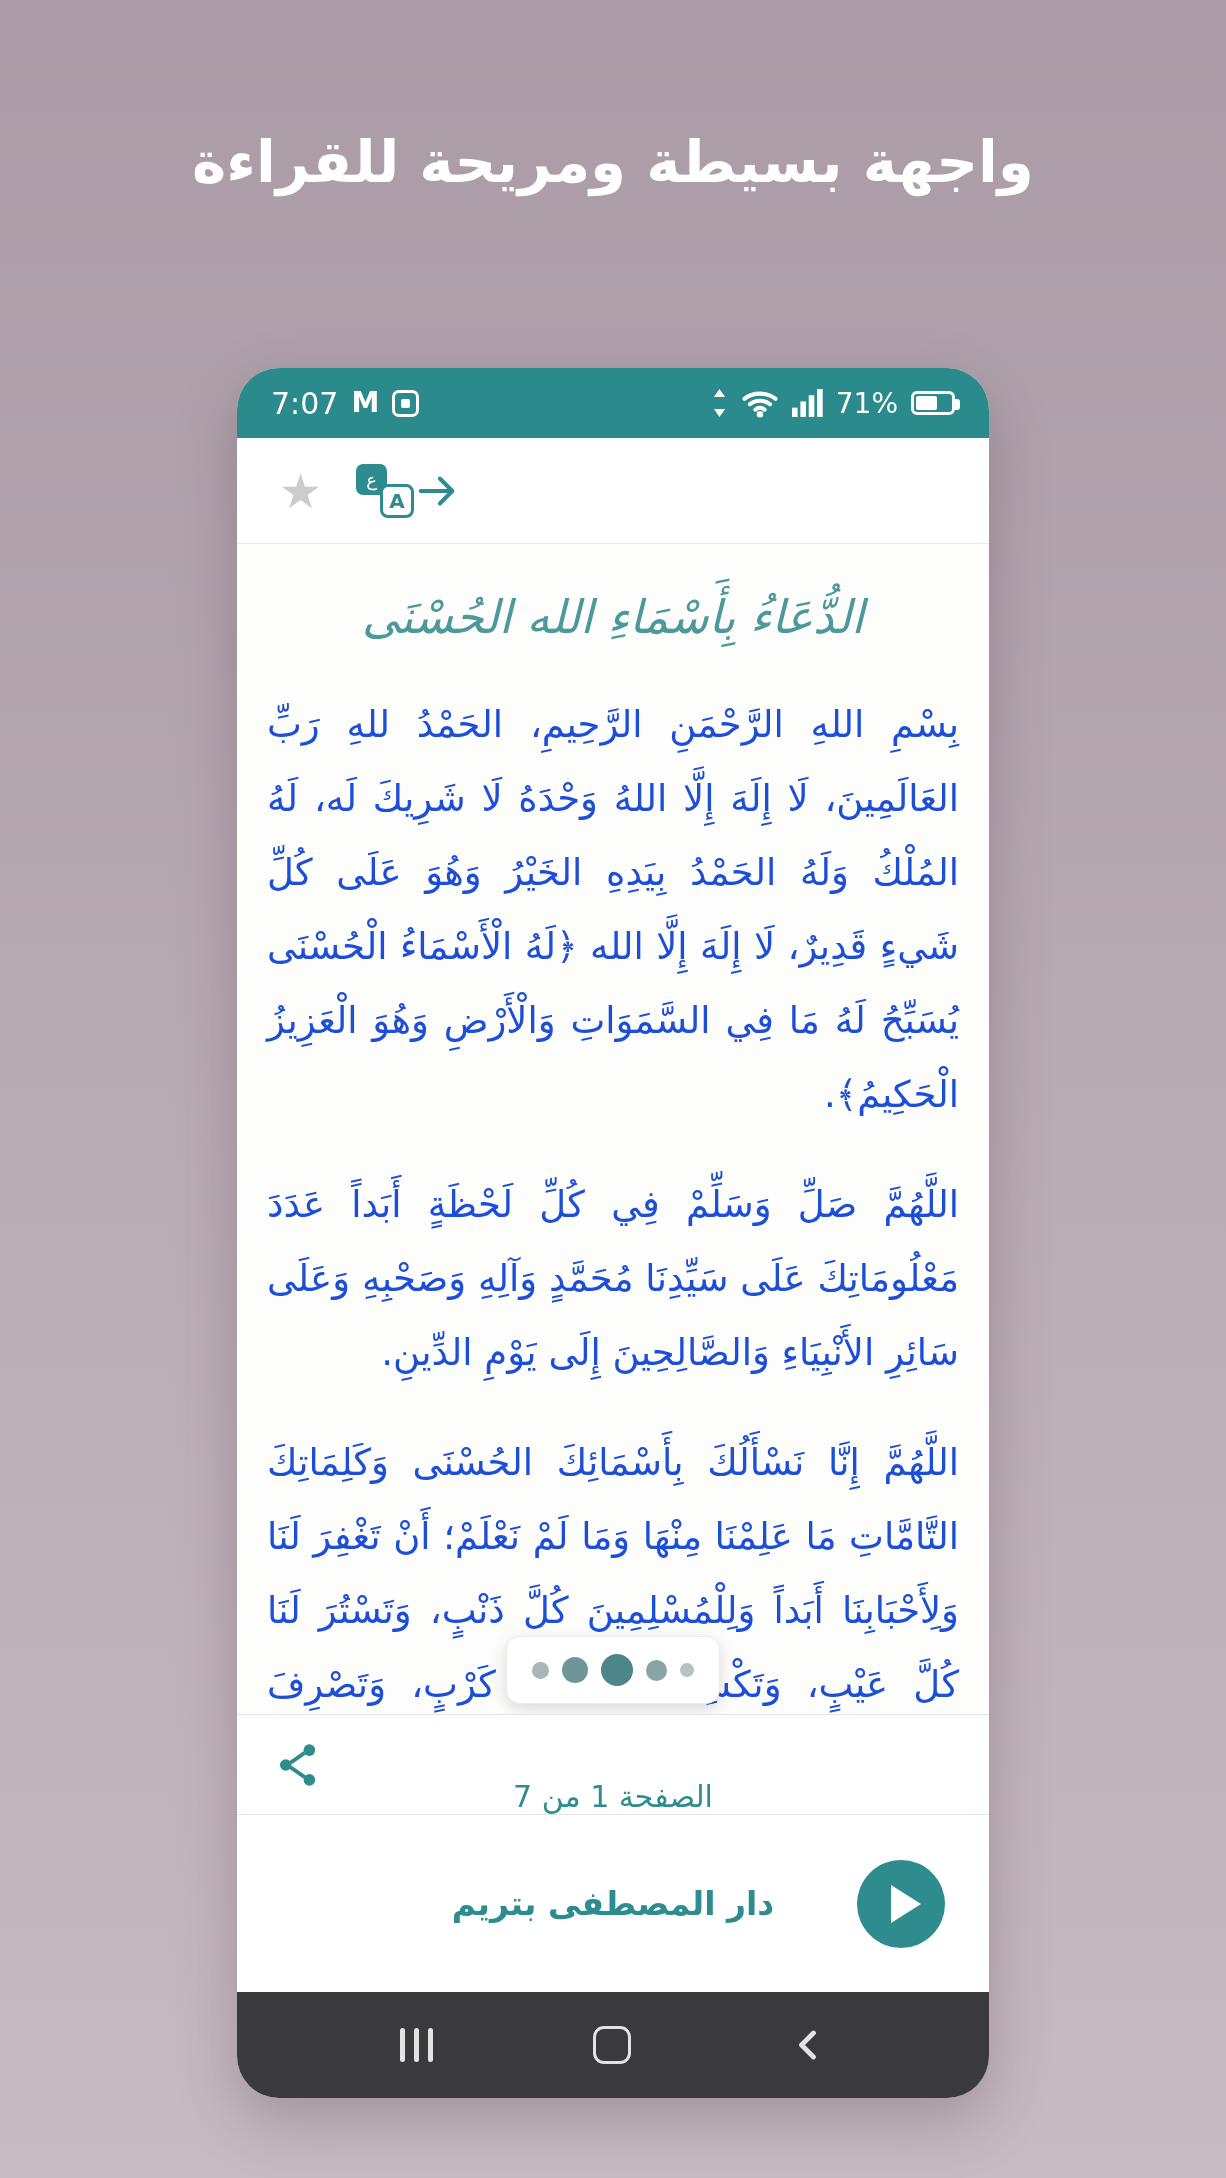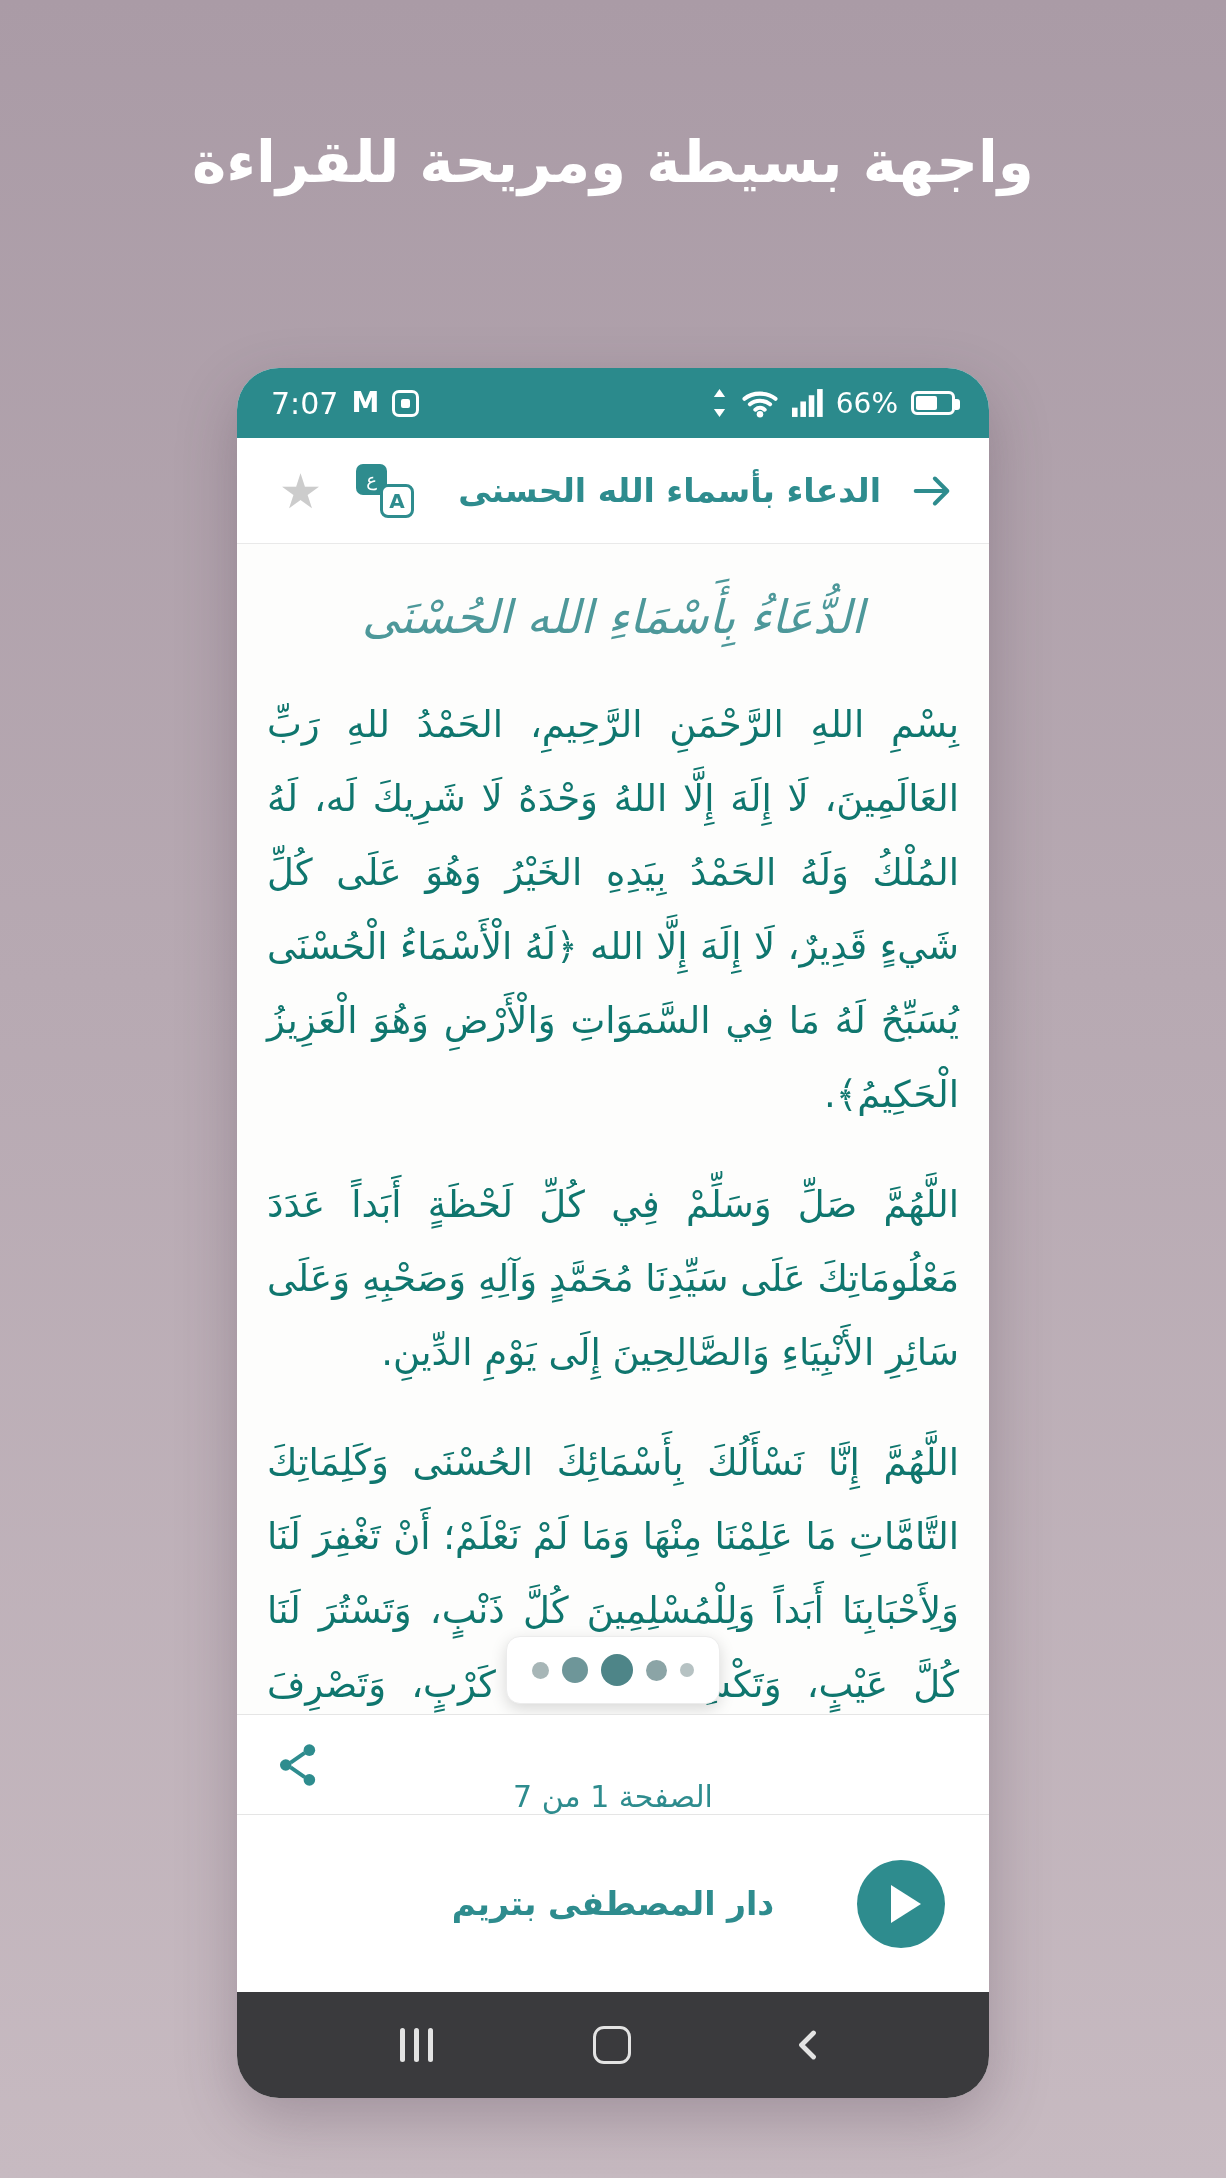--- a/index.html
+++ b/index.html
@@ -41,21 +41,21 @@
               border:3.5px solid #2e8c8e; color:#2e8c8e; border-radius:8px;
               display:flex; align-items:center; justify-content:center; font-size:20px; font-weight:bold; }
   .header-title { flex:1; text-align:right; direction:rtl; color:#2e8c8e; font-weight:bold;
                   font-size:33px; margin:0 28px 0 10px; }
   .back-arrow { flex:0 0 auto; display:flex; cursor:pointer; }
 
   
   .content { flex:1 1 auto; position:relative; background:#fdfdfc; overflow:hidden; padding:30px 30px 0; }
   .reader-title { text-align:center; color:#4d989a; font-size:46px; font-weight:500;
                   direction:rtl; margin:16px 0 44px;font-style:italic; }
-  .para { direction:rtl; text-align:justify; font-size:37px; line-height:2.0; color:#0f766e;
+  .para { direction:rtl; text-align:justify; font-size:37px; line-height:2.0; color:#1d4ed8;
           margin-bottom:36px; }
 
   .dots-pill { position:absolute; left:50%; transform:translateX(-50%); bottom:10px;
                width:214px; height:68px; background:#ffffff; border:1px solid #ececec;
                border-radius:14px; box-shadow:0 5px 16px rgba(0,0,0,.15);
                display:flex; align-items:center; justify-content:center; gap:13px; cursor:pointer; }
   .dot { border-radius:50%; }
   .dot.d1 { width:17px; height:17px; background:#a7b6b7; }
   .dot.d2 { width:26px; height:26px; background:#6e9699; }
   .dot.d3 { width:32px; height:32px; background:#4e8588; }
@@ -111,35 +111,34 @@
           <path d="M5.5 10.5 C9 7.5, 15 7.5, 18.5 10.5" stroke="#fff" stroke-width="2.6" fill="none" stroke-linecap="round"></path>
           <path d="M9 14 C10.8 12.4, 13.2 12.4, 15 14" stroke="#fff" stroke-width="2.6" fill="none" stroke-linecap="round"></path>
           <circle cx="12" cy="17" r="2.1" fill="#fff"></circle>
         </svg>
         <svg width="31" height="28" viewBox="0 0 20 18">
           <rect x="0" y="12" width="3.6" height="6" fill="#fff"></rect>
           <rect x="5.4" y="8" width="3.6" height="10" fill="#fff"></rect>
           <rect x="10.8" y="4" width="3.6" height="14" fill="#fff"></rect>
           <rect x="16.2" y="0" width="3.6" height="18" fill="#fff"></rect>
         </svg>
-        <span class="sb-pct">66%</span>
+        <span class="sb-pct">71%</span>
         <span class="battery">
           <span class="battery-fill"></span>
           <span class="battery-nub"></span>
         </span>
       </div>
     </div>
 
     <div class="app-header">
       <span class="star">★</span>
       <span class="translate">
         <span class="tr-back">ع</span>
         <span class="tr-front">A</span>
       </span>
-      <div class="header-title">الدعاء بأسماء الله الحسنى</div>
       <span class="back-arrow">
         <svg width="46" height="46" viewBox="0 0 24 24">
           <path d="M3.5 12 H20 M13.5 5.5 L20 12 L13.5 18.5" stroke="#2e8c8e" stroke-width="2.1" fill="none" stroke-linecap="round" stroke-linejoin="round"></path>
         </svg>
       </span>
     </div>
 
     <div class="content">
       <div class="reader-title">الدُّعَاءُ بِأَسْمَاءِ الله الحُسْنَى</div>
       <p class="para">بِسْمِ اللهِ الرَّحْمَنِ الرَّحِيمِ، الحَمْدُ للهِ رَبِّ العَالَمِينَ، لَا إِلَهَ إِلَّا اللهُ وَحْدَهُ لَا شَرِيكَ لَه، لَهُ المُلْكُ وَلَهُ الحَمْدُ بِيَدِهِ الخَيْرُ وَهُوَ عَلَى كُلِّ شَيءٍ قَدِيرٌ، لَا إِلَهَ إِلَّا الله ﴿لَهُ الْأَسْمَاءُ الْحُسْنَى يُسَبِّحُ لَهُ مَا فِي السَّمَوَاتِ وَالْأَرْضِ وَهُوَ الْعَزِيزُ الْحَكِيمُ﴾.</p>

